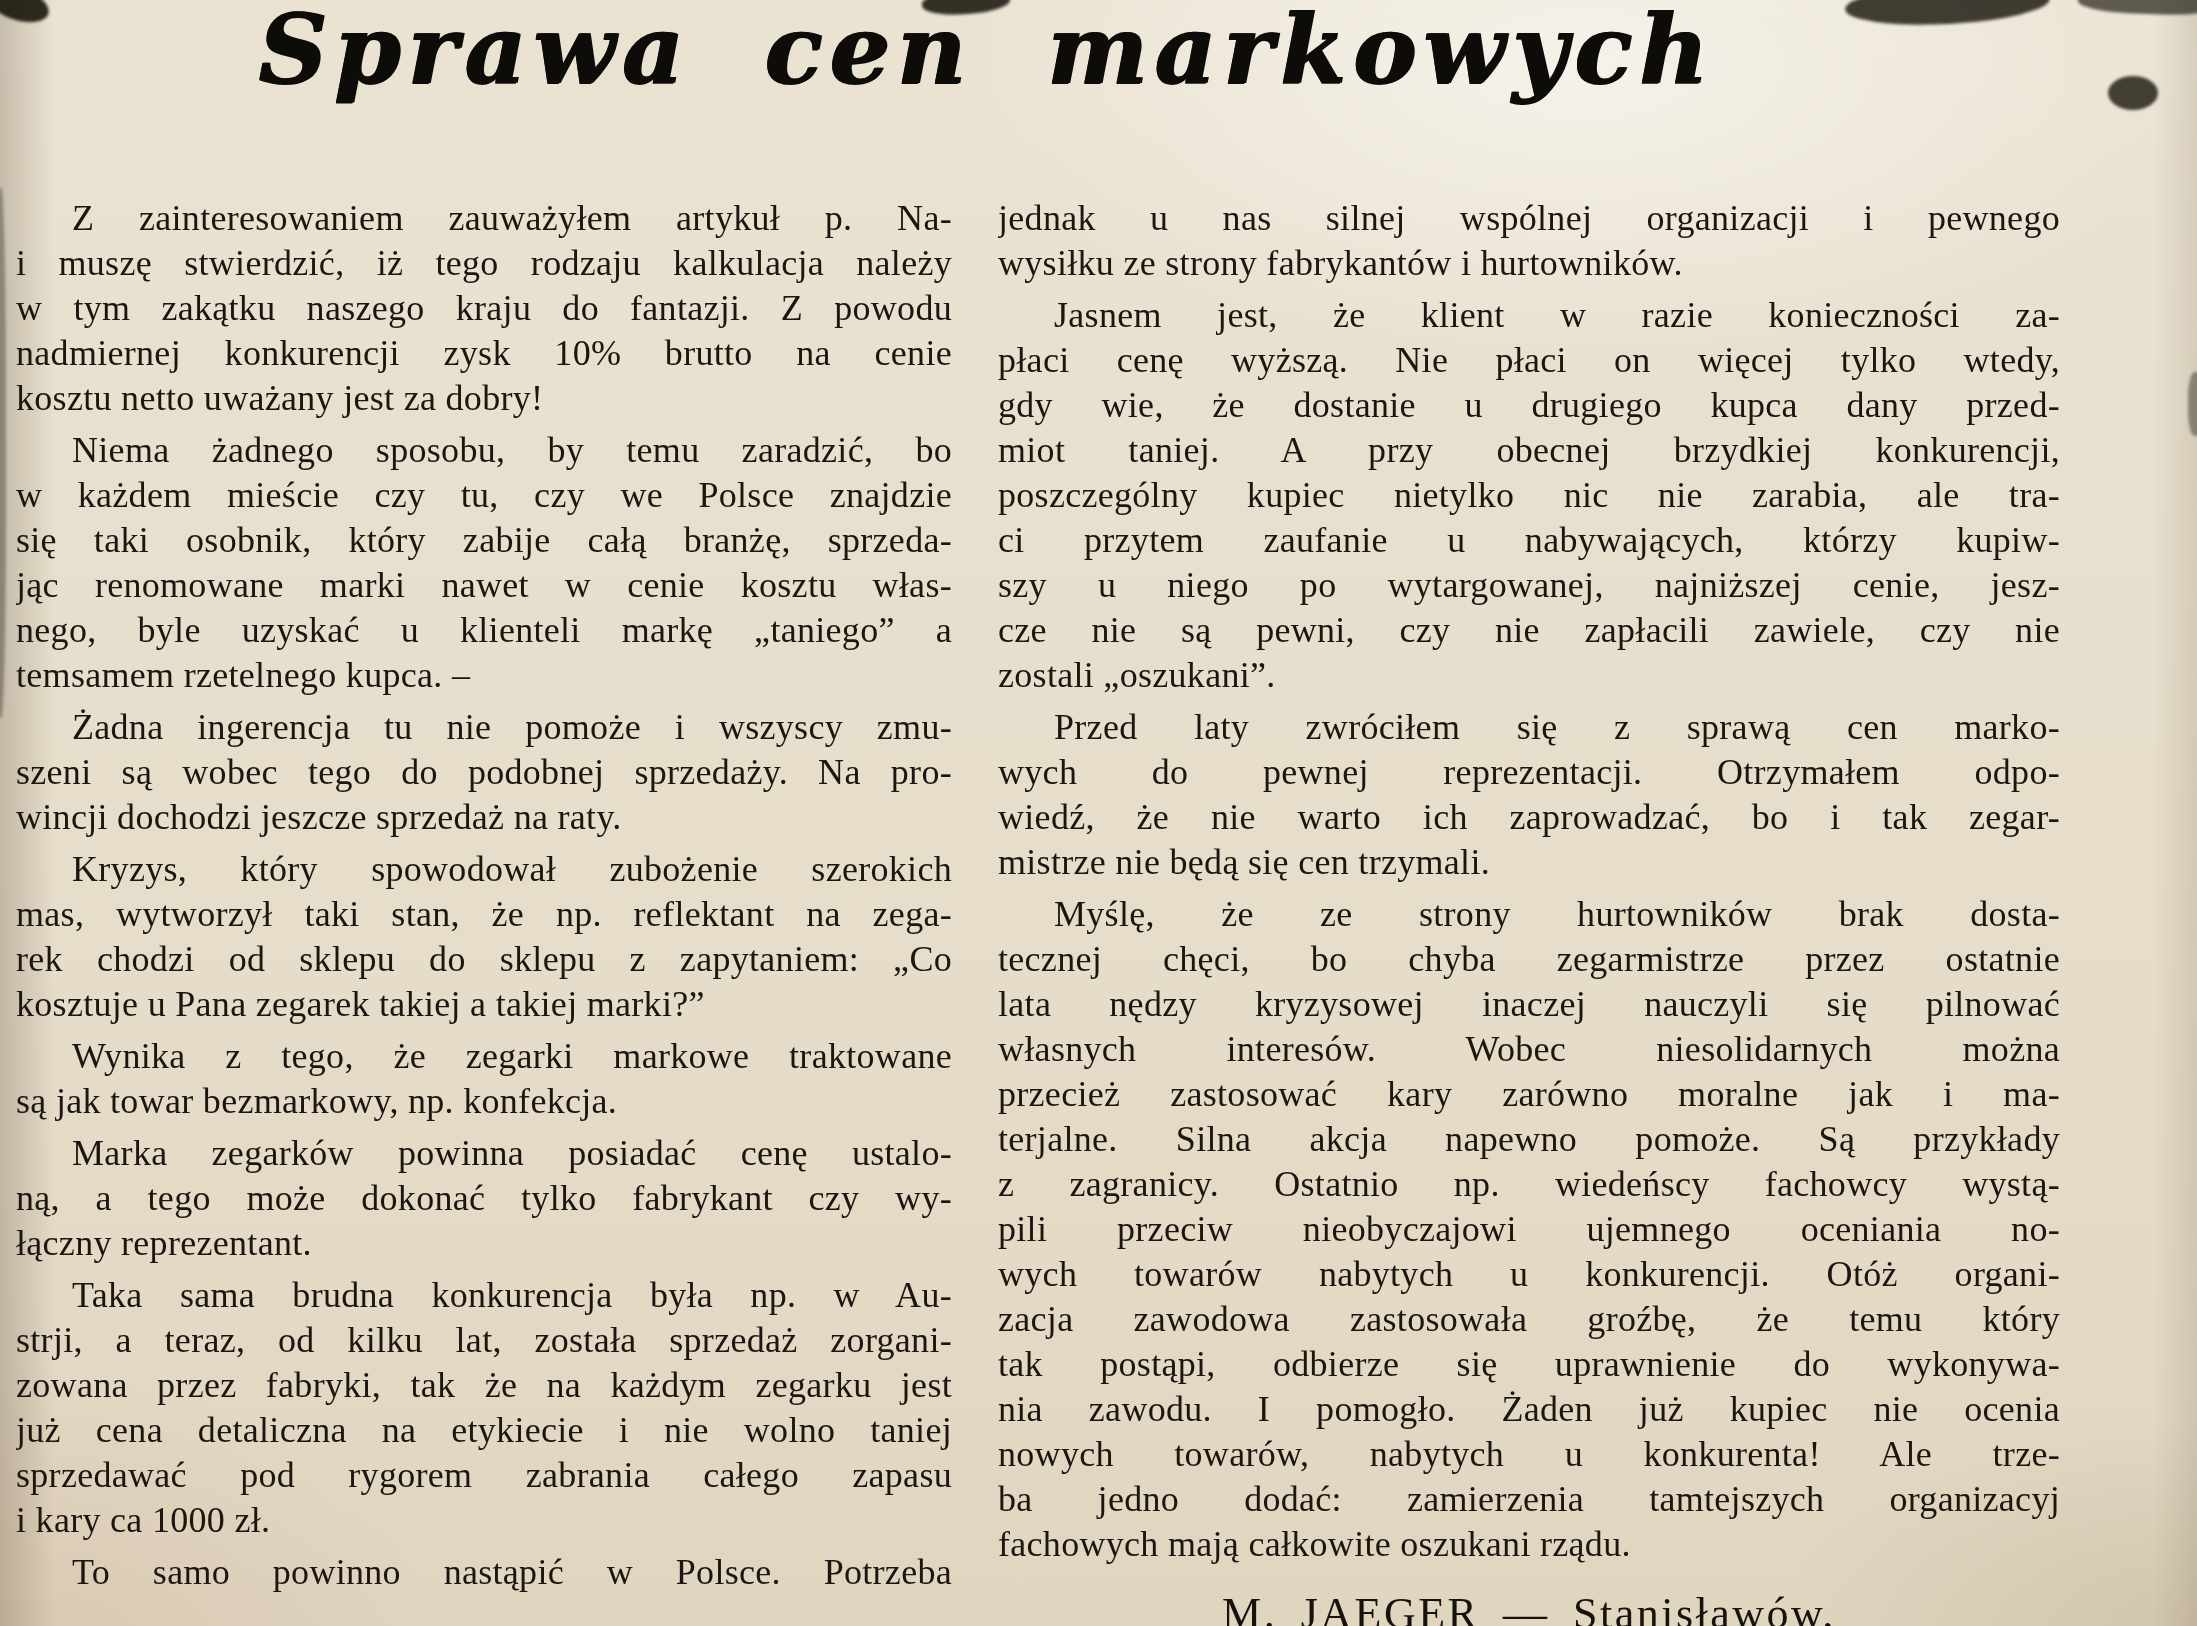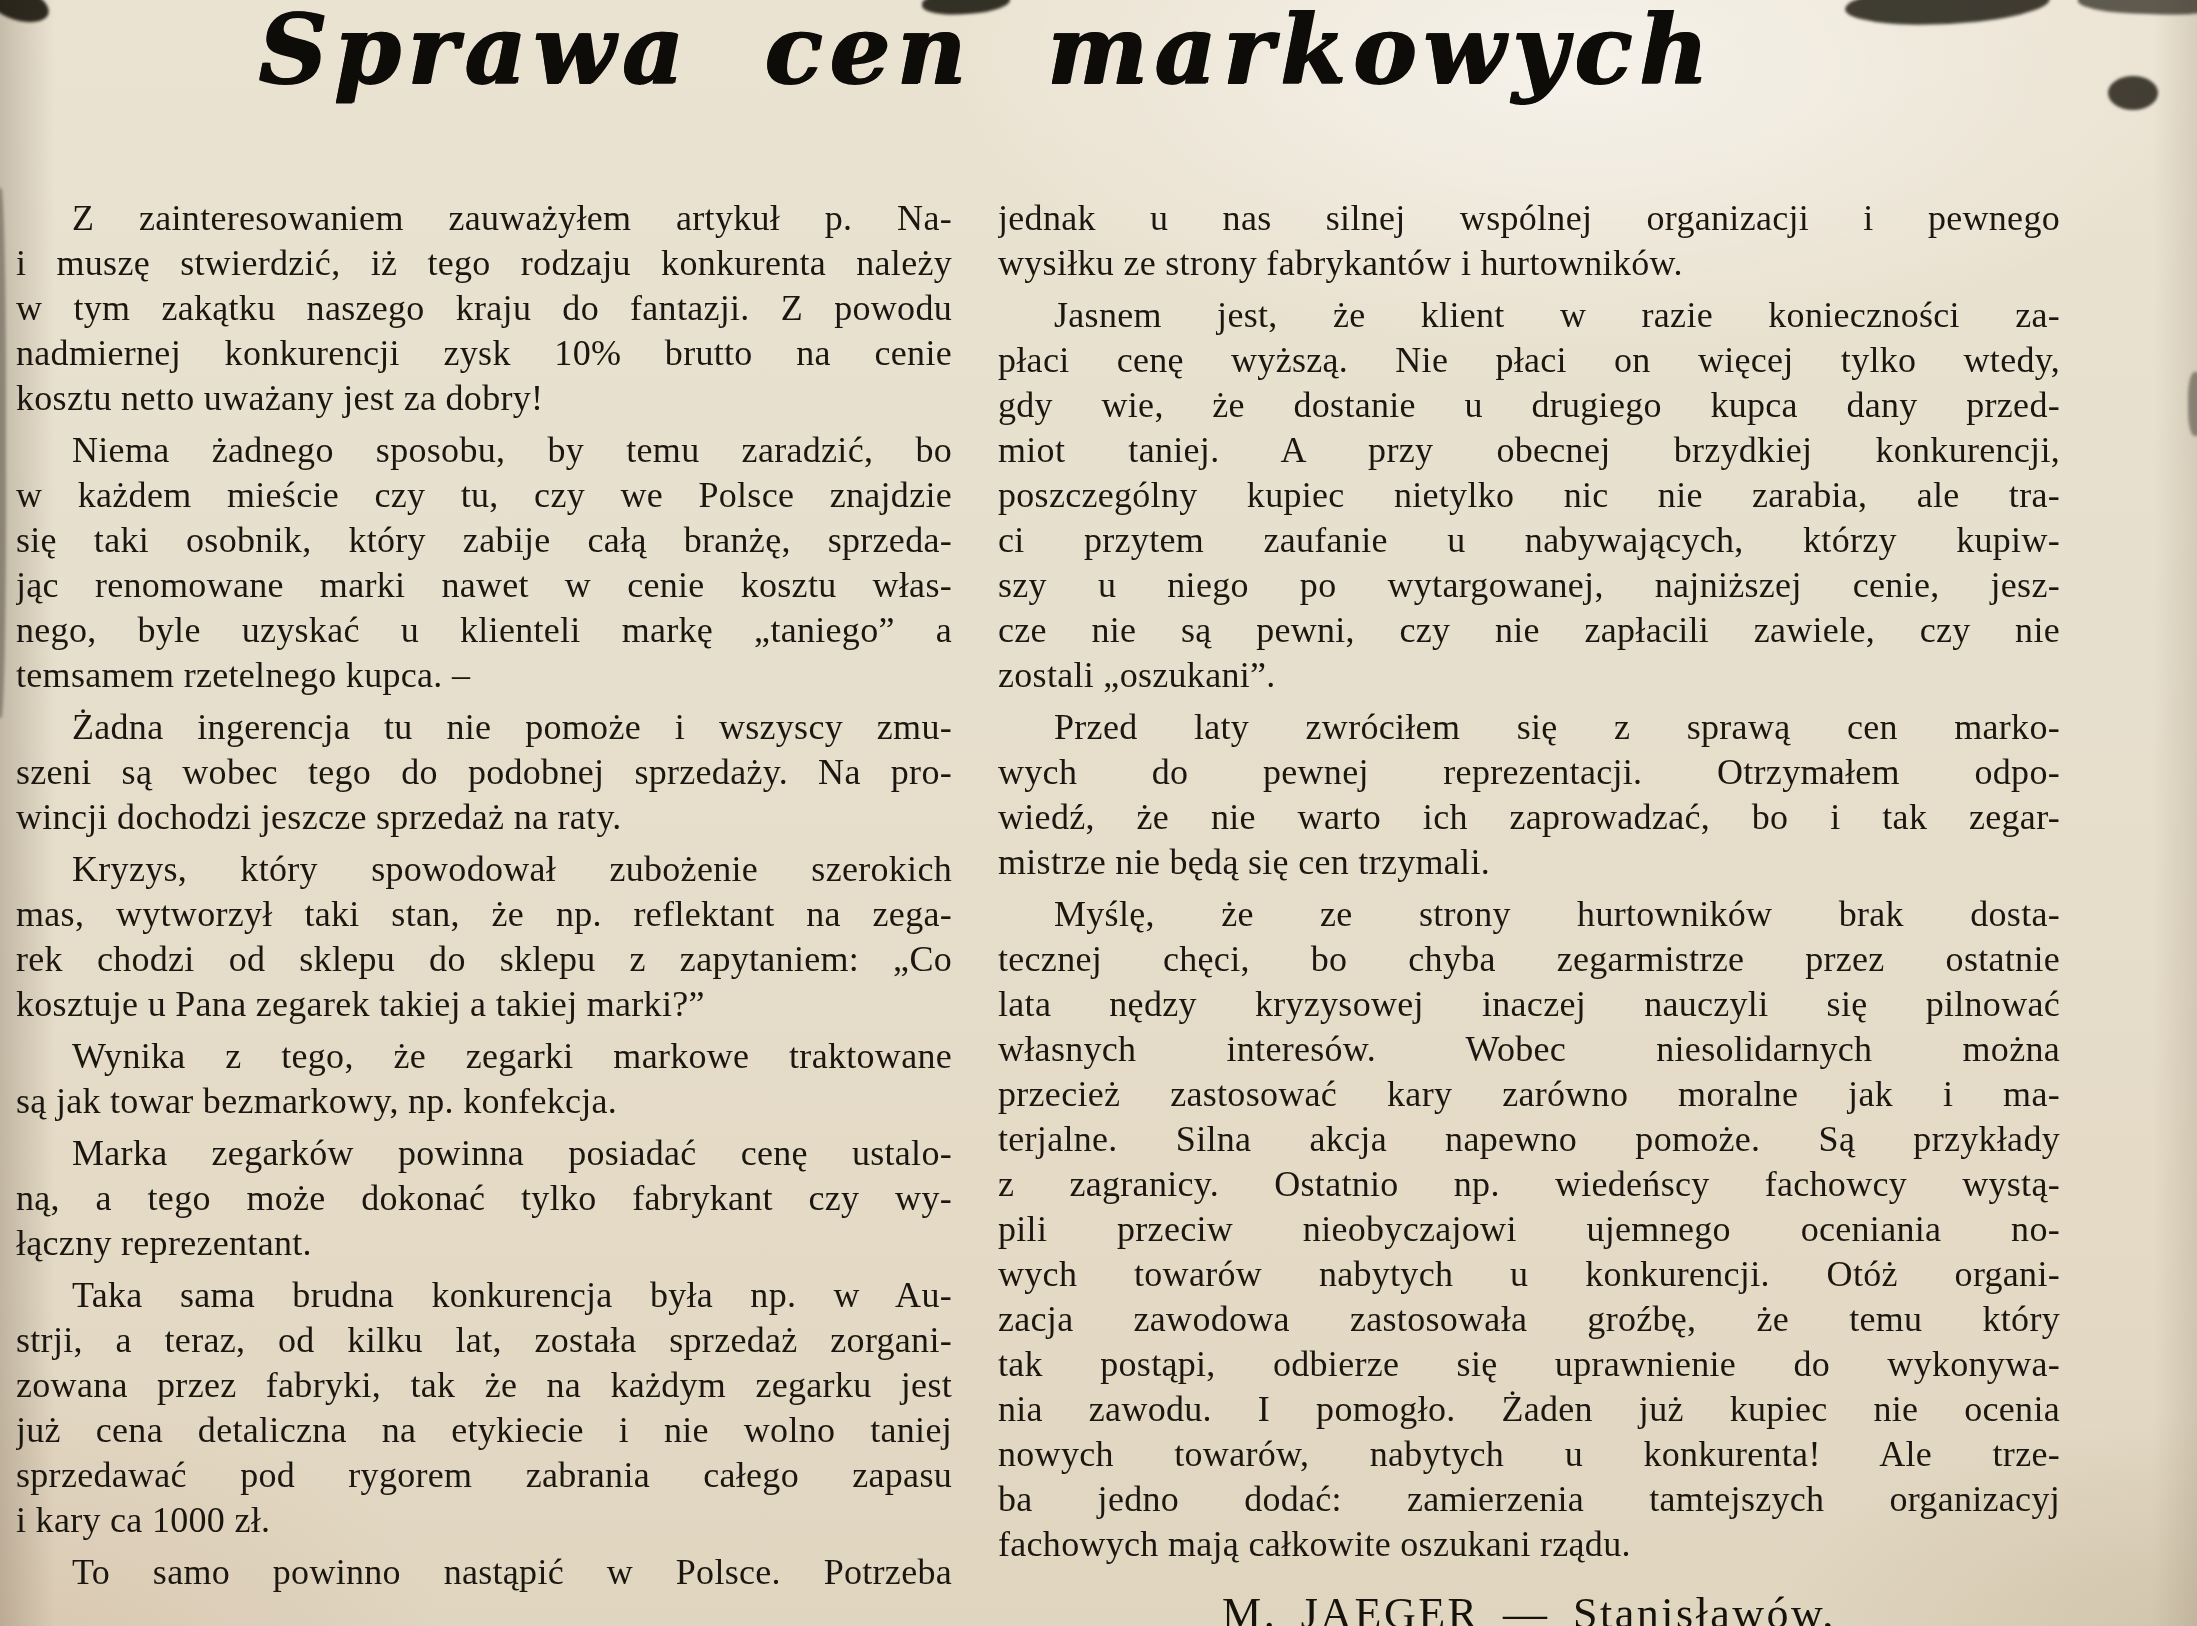--- a/index.html
+++ b/index.html
@@ -66,21 +66,21 @@
   <div class="ink ink-tr-corner"></div>
   <div class="ink ink-tr-spot"></div>
   <div class="ink ink-right-edge"></div>
   <div class="ink ink-left-edge"></div>
 
   <div class="title">Sprawa cen markowych</div>
 
   <div class="col col-left">
       <div class="para">
         <div class="line indent">Z zainteresowaniem zauważyłem artykuł p. Na-</div>
-        <div class="line">i muszę stwierdzić, iż tego rodzaju konkurenta należy</div>
+        <div class="line">i muszę stwierdzić, iż tego rodzaju kalkulacja należy</div>
         <div class="line">w tym zakątku naszego kraju do fantazji. Z powodu</div>
         <div class="line">nadmiernej konkurencji zysk 10% brutto na cenie</div>
         <div class="line endline">kosztu netto uważany jest za dobry!</div>
       </div>
       <div class="para">
         <div class="line indent">Niema żadnego sposobu, by temu zaradzić, bo</div>
         <div class="line">w każdem mieście czy tu, czy we Polsce znajdzie</div>
         <div class="line">się taki osobnik, który zabije całą branżę, sprzeda-</div>
         <div class="line">jąc renomowane marki nawet w cenie kosztu włas-</div>
         <div class="line">nego, byle uzyskać u klienteli markę „taniego” a</div>

